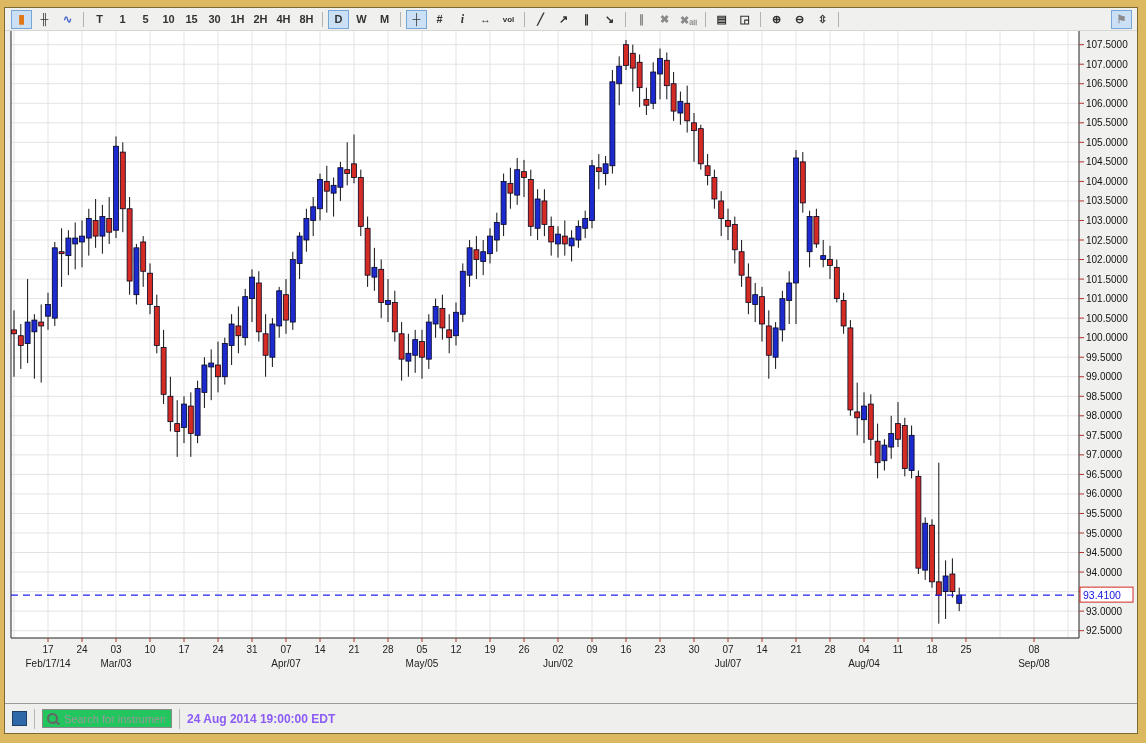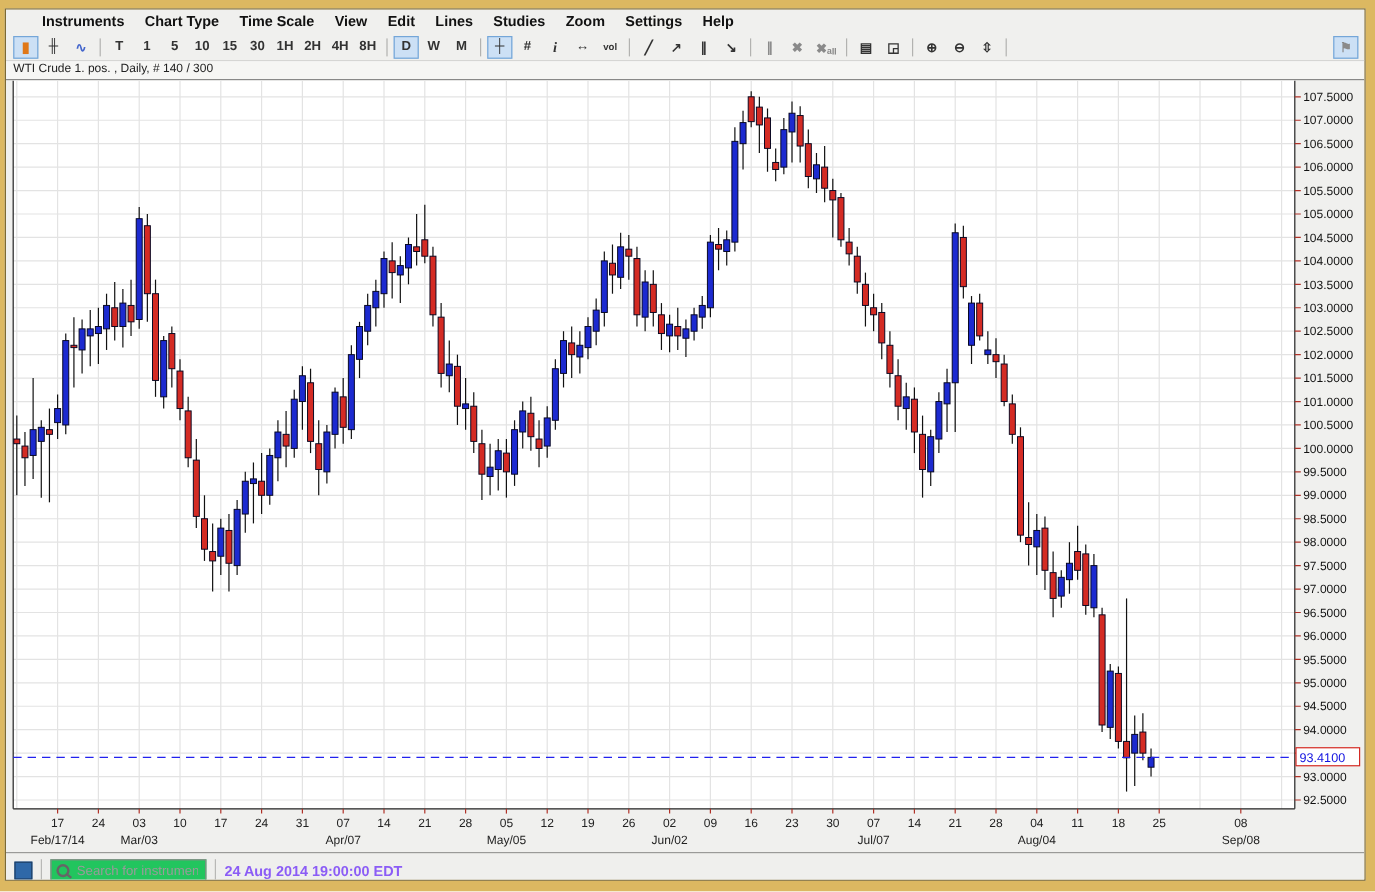--- a/index.html
+++ b/index.html
@@ -30,32 +30,20 @@
   .search-input{border:none;outline:none;flex:1;font-size:11px;color:#444;background:transparent;min-width:0;}
   .search-input::placeholder{color:#9a9a9a;}
   .time-text{font-weight:bold;font-size:12px;color:#8b5cf6;white-space:nowrap;}
 </style>
 </head>
 <body>
 
 <div class="window">
   <div class="inner">
 
-    <div class="menubar" id="menubar">
-        <span class="menu-item">Instruments</span>
-        <span class="menu-item">Chart Type</span>
-        <span class="menu-item">Time Scale</span>
-        <span class="menu-item">View</span>
-        <span class="menu-item">Edit</span>
-        <span class="menu-item">Lines</span>
-        <span class="menu-item">Studies</span>
-        <span class="menu-item">Zoom</span>
-        <span class="menu-item">Settings</span>
-        <span class="menu-item">Help</span>
-      </div>
 
     <div class="toolbar" id="toolbar">
         <span class="tb-btn sel candle">▮</span>
         <span class="tb-btn">╫</span>
         <span class="tb-btn blueglyph">∿</span>
         <div class="tb-sep"></div>
         <span class="tb-btn">T</span>
         <span class="tb-btn">1</span>
         <span class="tb-btn">5</span>
         <span class="tb-btn">10</span>
@@ -89,21 +77,20 @@
         <span class="tb-btn">◲</span>
         <div class="tb-sep"></div>
         <span class="tb-btn">⊕</span>
         <span class="tb-btn">⊖</span>
         <span class="tb-btn">⇳</span>
         <div class="tb-sep"></div>
         <div class="tb-spacer"></div>
         <span class="tb-btn sel gray">⚑</span>
       </div>
 
-    <div class="title-bar">WTI Crude 1. pos. , Daily, # 140 / 300</div>
 
     <div class="chart-wrap">
       <svg id="chart-svg" width="1132" height="643">
           <rect x="6" y="0" width="1068" height="607" fill="#ffffff"></rect>
           <line x1="6" y1="599.6738449999997" x2="1074" y2="599.6738449999997" stroke="#e3e3e3" stroke-width="1"></line>
           <line x1="6" y1="580.1404949999998" x2="1074" y2="580.1404949999998" stroke="#e3e3e3" stroke-width="1"></line>
           <line x1="6" y1="560.6071449999997" x2="1074" y2="560.6071449999997" stroke="#e3e3e3" stroke-width="1"></line>
           <line x1="6" y1="541.0737949999998" x2="1074" y2="541.0737949999998" stroke="#e3e3e3" stroke-width="1"></line>
           <line x1="6" y1="521.5404449999997" x2="1074" y2="521.5404449999997" stroke="#e3e3e3" stroke-width="1"></line>
           <line x1="6" y1="502.00709499999977" x2="1074" y2="502.00709499999977" stroke="#e3e3e3" stroke-width="1"></line>

